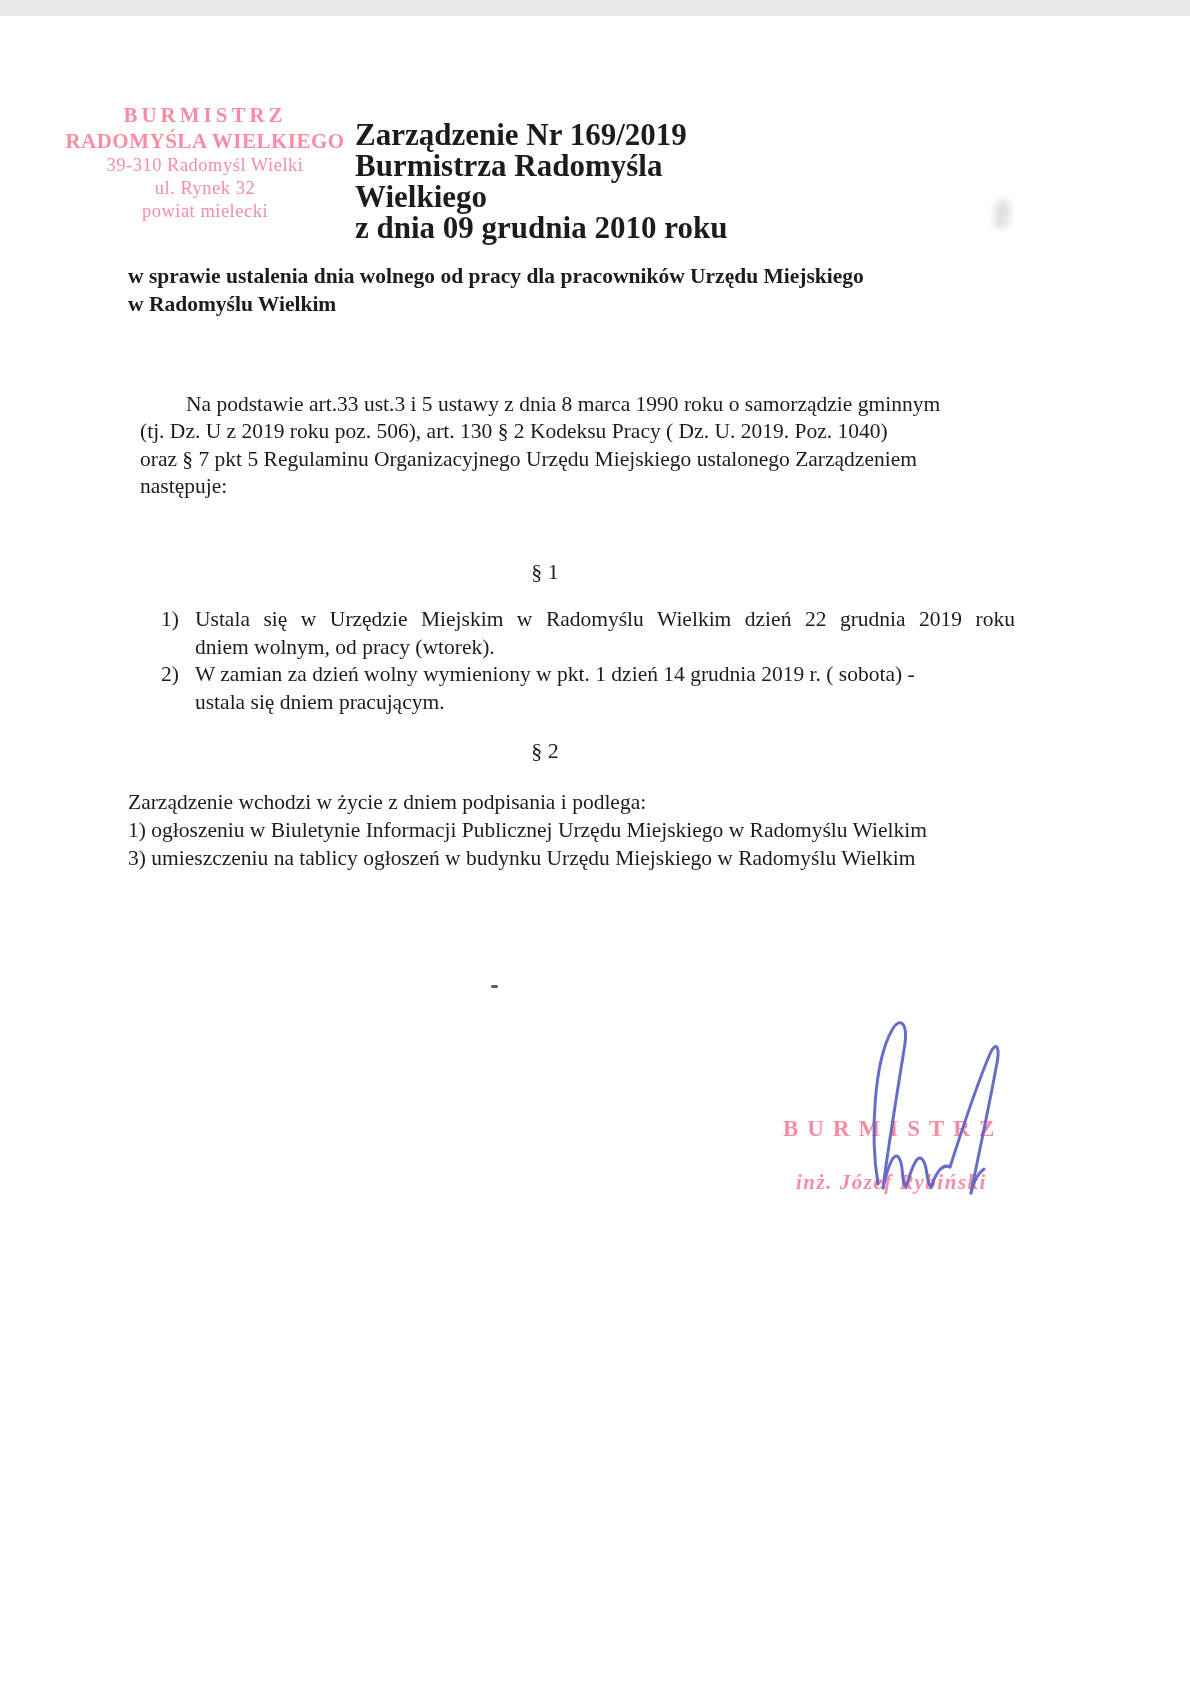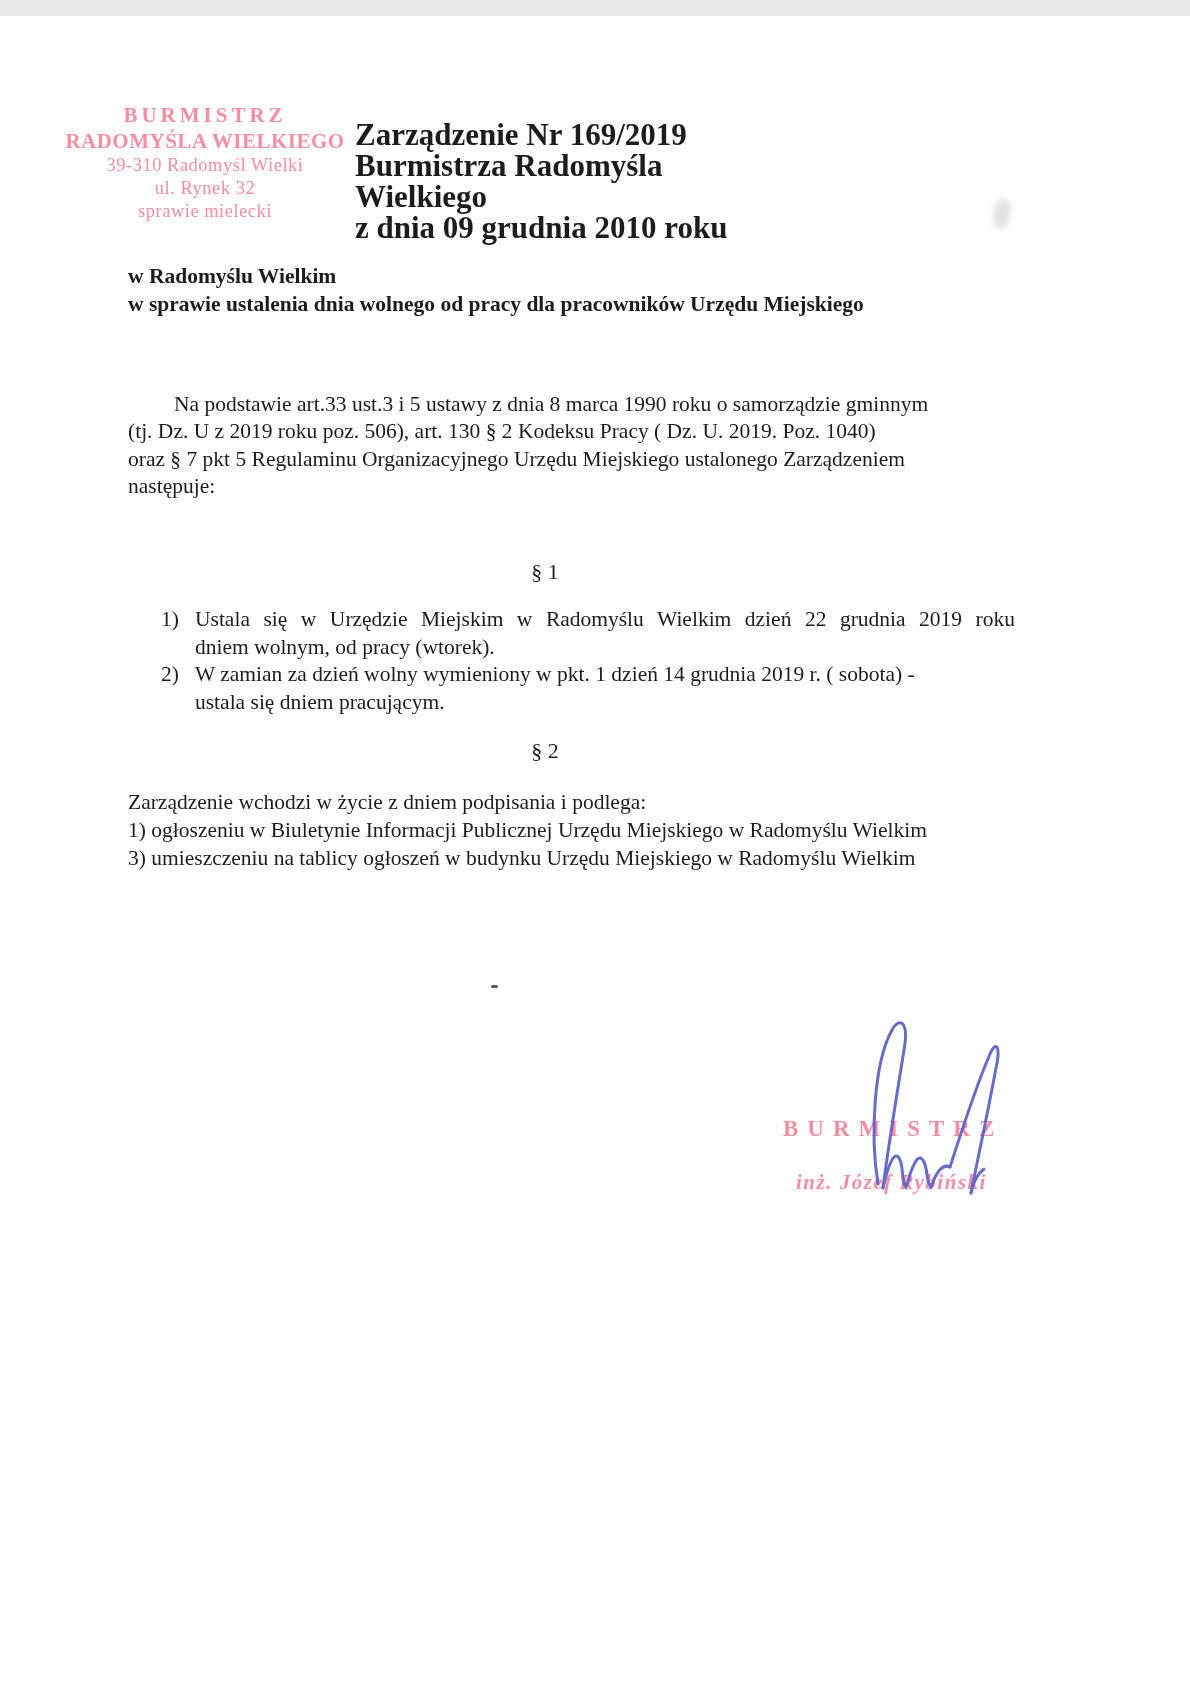--- a/index.html
+++ b/index.html
@@ -25,21 +25,21 @@
     position:absolute;left:355px;top:103px;width:400px;
     text-align:left;font-weight:700;font-size:31px;line-height:31px;
   }
   
   .subject{
     position:absolute;left:128px;top:246px;width:830px;
     font-weight:700;font-size:21.5px;line-height:28px;
   }
   
   .legal{
-    position:absolute;left:128px;top:375px;width:892px;
+    position:absolute;left:140px;top:375px;width:892px;
     font-size:21.5px;line-height:27.4px;
   }
   .legal .indent{text-indent:46px;}
   
   .sec-heading{
     position:absolute;left:128px;width:834px;text-align:center;
     font-size:22px;
   }
   .sec1{top:543px;}
   .sec2{top:722px;}
@@ -86,34 +86,34 @@
 </head>
 <body>
 
 <div class="page">
 
   <div class="sender-stamp">
     <div class="st-l1">BURMISTRZ</div>
     <div class="st-l2">RADOMYŚLA WIELKIEGO</div>
     <div class="st-l3">39-310 Radomyśl Wielki</div>
     <div class="st-l4">ul. Rynek 32</div>
-    <div class="st-l5">sprawie mielecki</div>
+    <div class="st-l5">powiat mielecki</div>
   </div>
 
   <div class="smudge"></div>
 
   <div class="ordinance-title">
     <div class="line">Zarządzenie Nr 169/2019</div>
     <div class="line">Burmistrza Radomyśla Wielkiego</div>
     <div class="line">z dnia 09 grudnia 2010 roku</div>
   </div>
 
   <div class="subject">
+    <div class="line">w sprawie ustalenia dnia wolnego od pracy dla pracowników Urzędu Miejskiego</div>
     <div class="line">w Radomyślu Wielkim</div>
-    <div class="line">w sprawie ustalenia dnia wolnego od pracy dla pracowników Urzędu Miejskiego</div>
   </div>
 
   <div class="legal">
     <div class="line indent">Na podstawie art.33 ust.3 i 5 ustawy z dnia 8 marca 1990 roku o samorządzie gminnym</div>
     <div class="line">(tj. Dz. U z 2019 roku poz. 506), art. 130 § 2 Kodeksu Pracy ( Dz. U. 2019. Poz. 1040)</div>
     <div class="line">oraz  § 7 pkt 5 Regulaminu Organizacyjnego Urzędu Miejskiego ustalonego Zarządzeniem</div>
     <div class="line">następuje:</div>
   </div>
 
   <div class="sec-heading sec1">§ 1</div>

